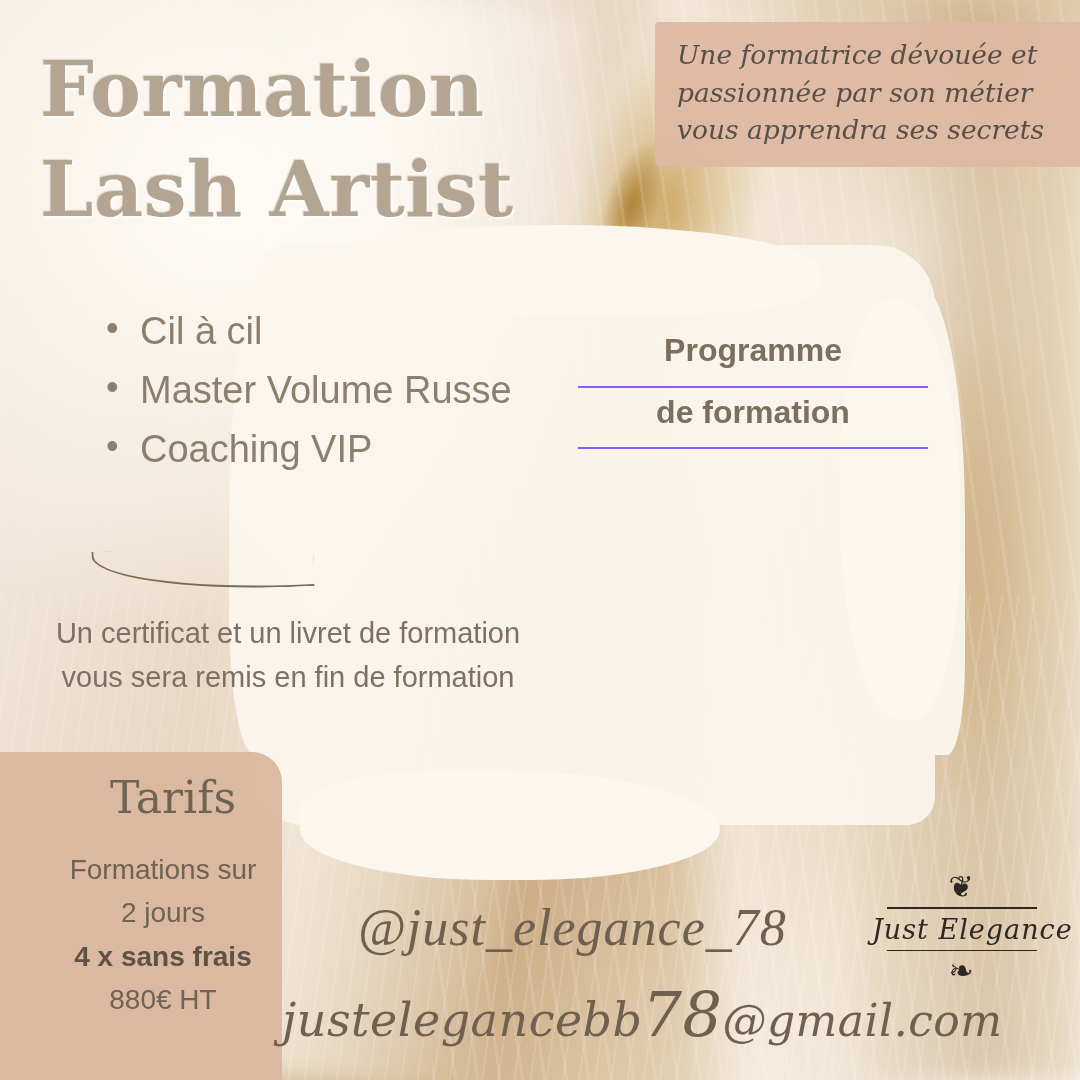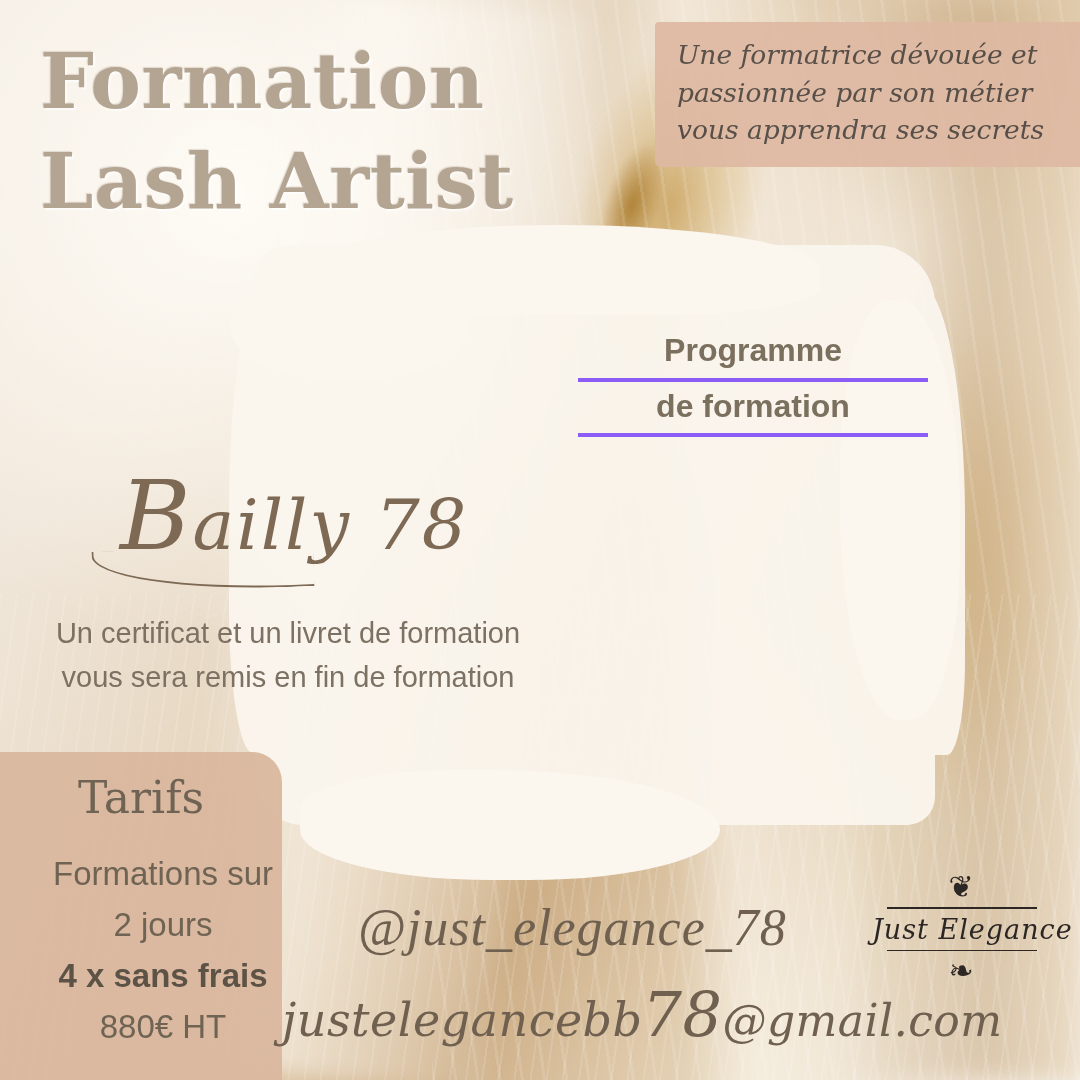--- a/index.html
+++ b/index.html
@@ -202,21 +202,21 @@
     font-size: 26.5px;
     line-height: 1.42;
     color: #4c4540;
     white-space: nowrap;
   }
 
   
   .title {
     position: absolute;
     left: 40px;
-    top: 32px;
+    top: 40px;
     width: 620px;
     font-family: "DejaVu Serif", serif;
     font-weight: bold;
     font-size: 76px;
     line-height: 1.32;
     color: #b4a593;
     text-shadow: 2px 2px 2px rgba(255,255,255,0.75), -1px -1px 1px rgba(150,133,112,0.25);
     letter-spacing: 0.5px;
   }
   .title .t2 {
@@ -295,22 +295,22 @@
     top: 326px;
     width: 350px;
     text-align: center;
     font-weight: bold;
     font-size: 32px;
     line-height: 1.55;
     color: #7b6f5e;
   }
   .programme-title span {
     display: block;
-    border-bottom: 4px solid #8b5cf6;
-    padding-bottom: 2px;
+    border-bottom: 2px solid #8b5cf6;
+    padding-bottom: 10px;
   }
   .prog-list {
     position: absolute;
     left: 578px;
     top: 436px;
     width: 470px;
     margin: 0;
     padding: 0;
   }
   .prog-list li {
@@ -344,28 +344,29 @@
   }
   .tarifs-title {
     position: absolute;
     left: 0;
     top: 772px;
     width: 282px;
     text-align: center;
     font-family: "DejaVu Serif", serif;
     font-size: 44px;
     color: #6f6354;
+    padding-left: 32px;
   }
   .tarifs-body {
     position: absolute;
     left: 0;
     top: 848px;
     width: 326px;
     text-align: center;
-    font-size: 33px;
+    font-size: 28px;
     line-height: 1.55;
     color: #6f6354;
   }
   .tarifs-body .strong {
     font-weight: bold;
     color: #5d5246;
   }
 
   
   .handle {
@@ -451,24 +452,26 @@
     <div class="line">Une formatrice dévouée et</div>
     <div class="line">passionnée par son métier</div>
     <div class="line">vous apprendra ses secrets</div>
   </div>
 
   <div class="title">
     <span>Formation</span>
     <span class="t2">Lash Artist</span>
   </div>
 
-
-  <div class="bailly">
-    <span class="cap">B</span><span>ailly 78</span>
-  </div>
+  <ul class="left-list">
+    <li>Cil à cil</li>
+    <li>Master Volume Russe</li>
+    <li>Coaching VIP</li>
+  </ul>
+
   <div class="bailly-swash"></div>
 
   <div class="certif">
     <div>Un certificat et un livret de formation</div>
     <div>vous sera remis en fin de formation</div>
   </div>
 
   <div class="programme-title">
     <span>Programme</span>
     <span>de formation </span>

